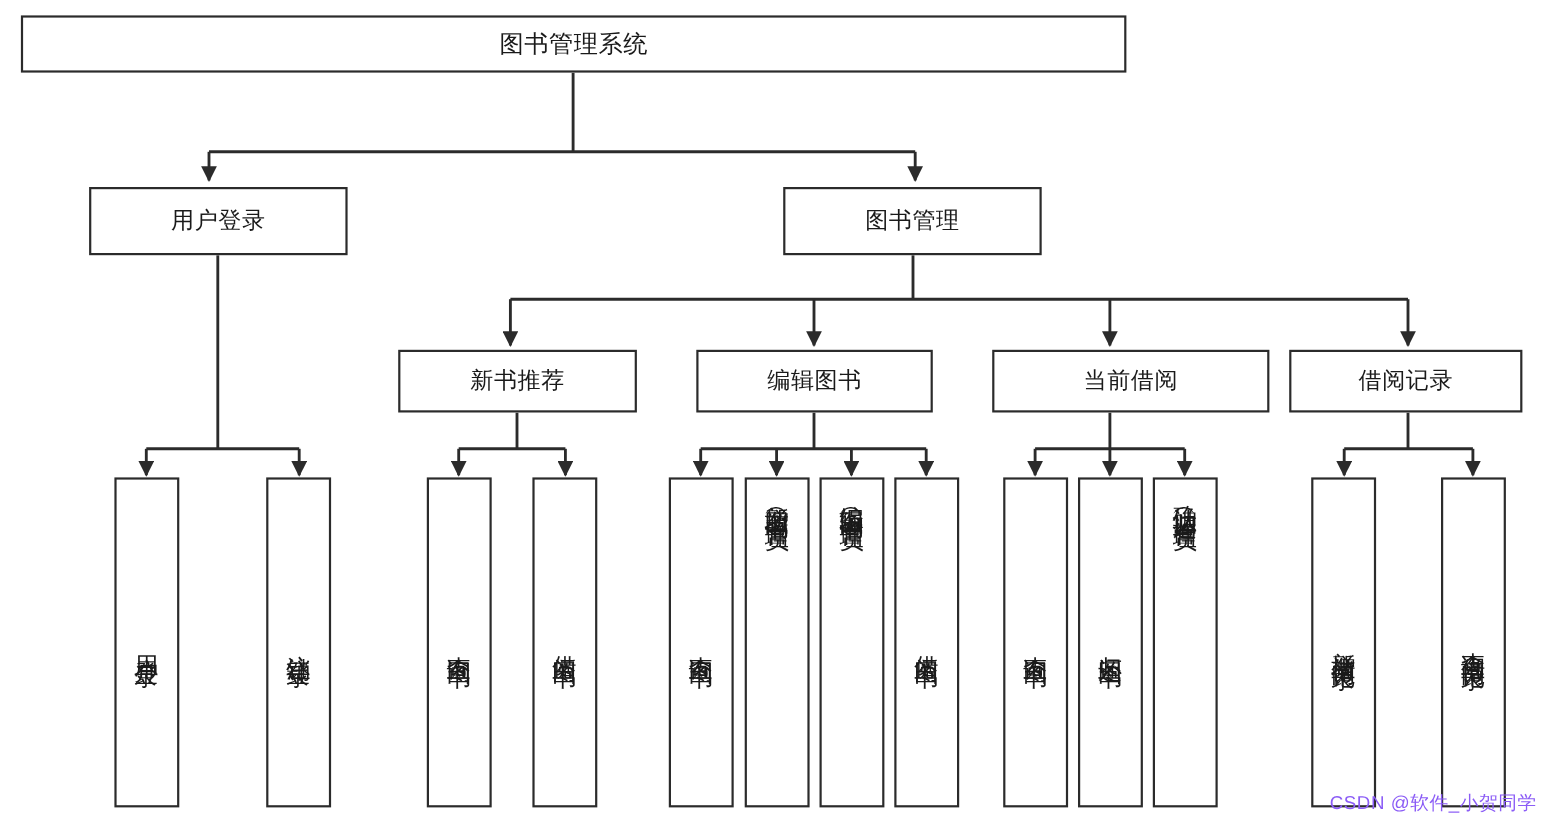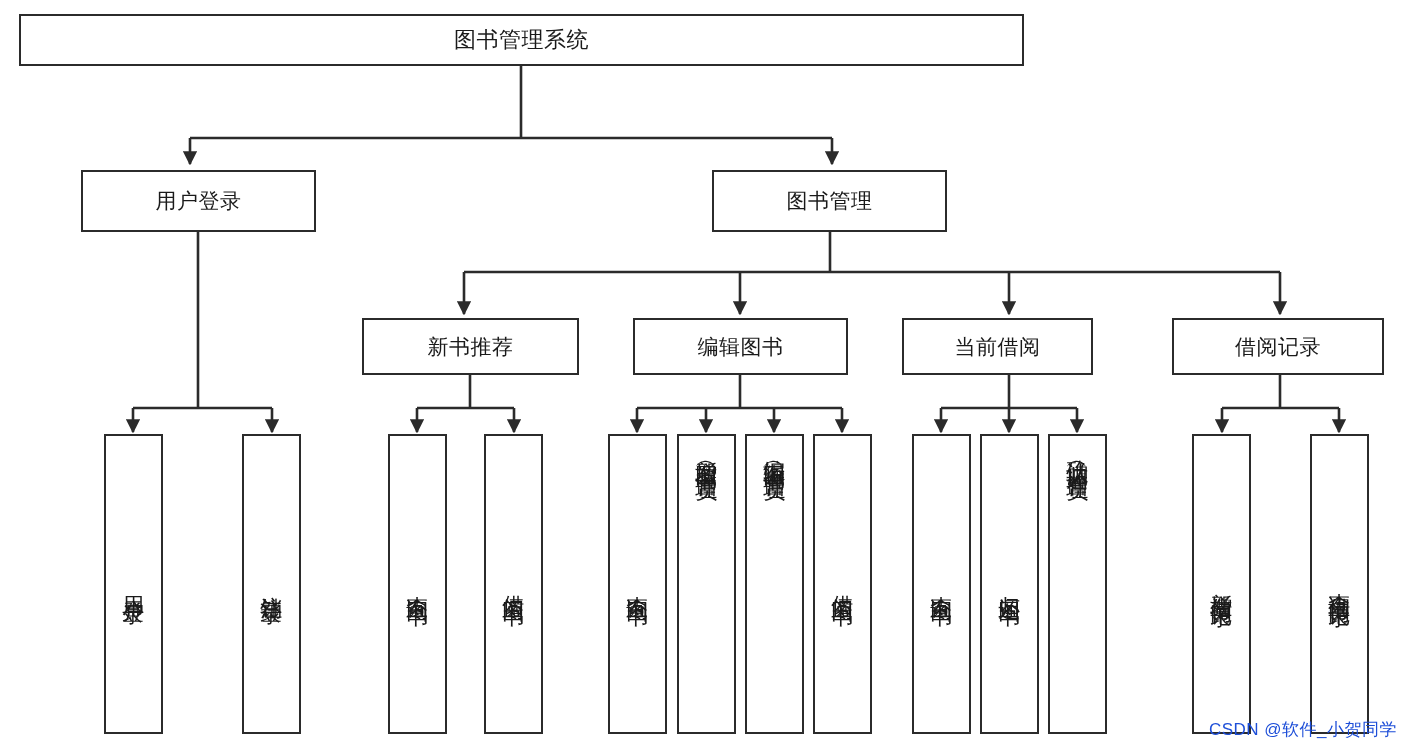--- a/index.html
+++ b/index.html
@@ -64,21 +64,21 @@
     top: 0;
     width: 1405px;
     height: 747px;
     pointer-events: none;
   }
   .watermark {
     position: absolute;
     right: 8px;
     bottom: 6px;
     font-size: 17px;
-    color: #1d4ed8;
+    color: #8b5cf6;
     white-space: nowrap;
     letter-spacing: 0.5px;
     text-align: center;
   }
 </style>
 </head>
 <body>
 
 <div id="canvas">
 
@@ -171,21 +171,21 @@
   </div>
 
   <div class="node h" style="left:712px; top:170px; width:235px; height:62px;">
     <span>图书管理</span>
   </div>
 
   <div class="node h" style="left:633px; top:318px; width:215px; height:57px;">
     <span>编辑图书</span>
   </div>
 
-  <div class="node h" style="left:902px; top:318px; width:191px; height:57px;">
+  <div class="node h" style="left:902px; top:318px; width:252px; height:57px;">
     <span>当前借阅</span>
   </div>
 
   <div class="node h" style="left:1172px; top:318px; width:212px; height:57px;">
     <span>借阅记录</span>
   </div>
 
   <div class="node v mid" style="left:104px; top:434px; width:59px; height:300px;">
     <span class="vtext">用户登录</span>
   </div>

